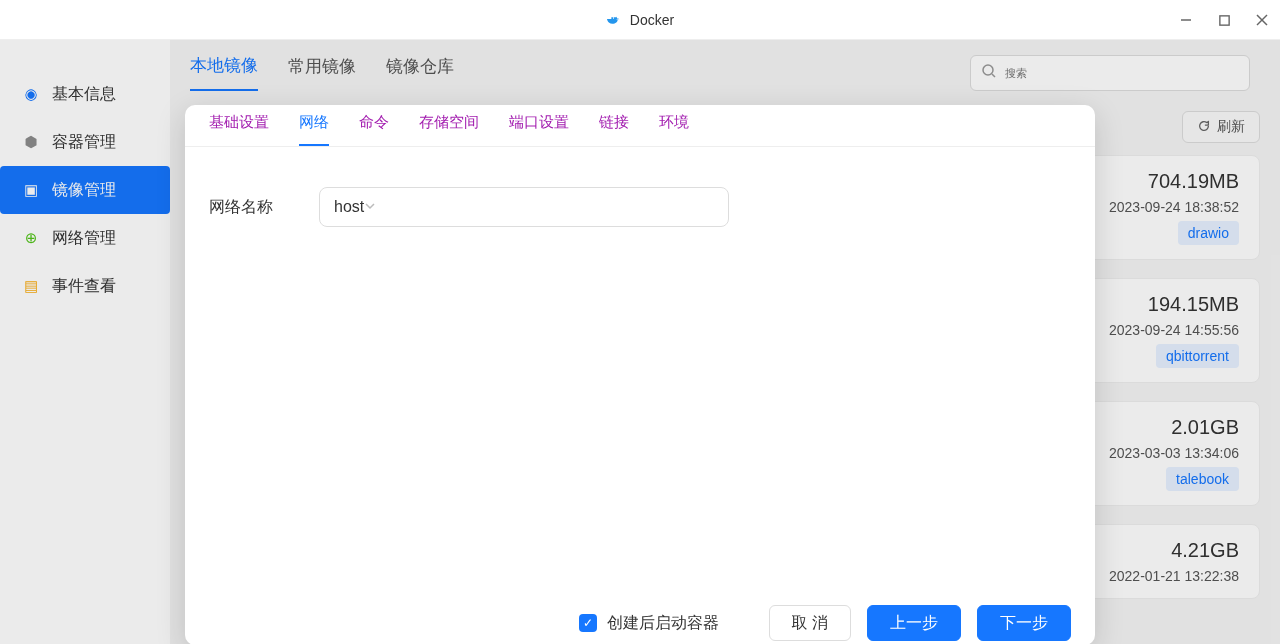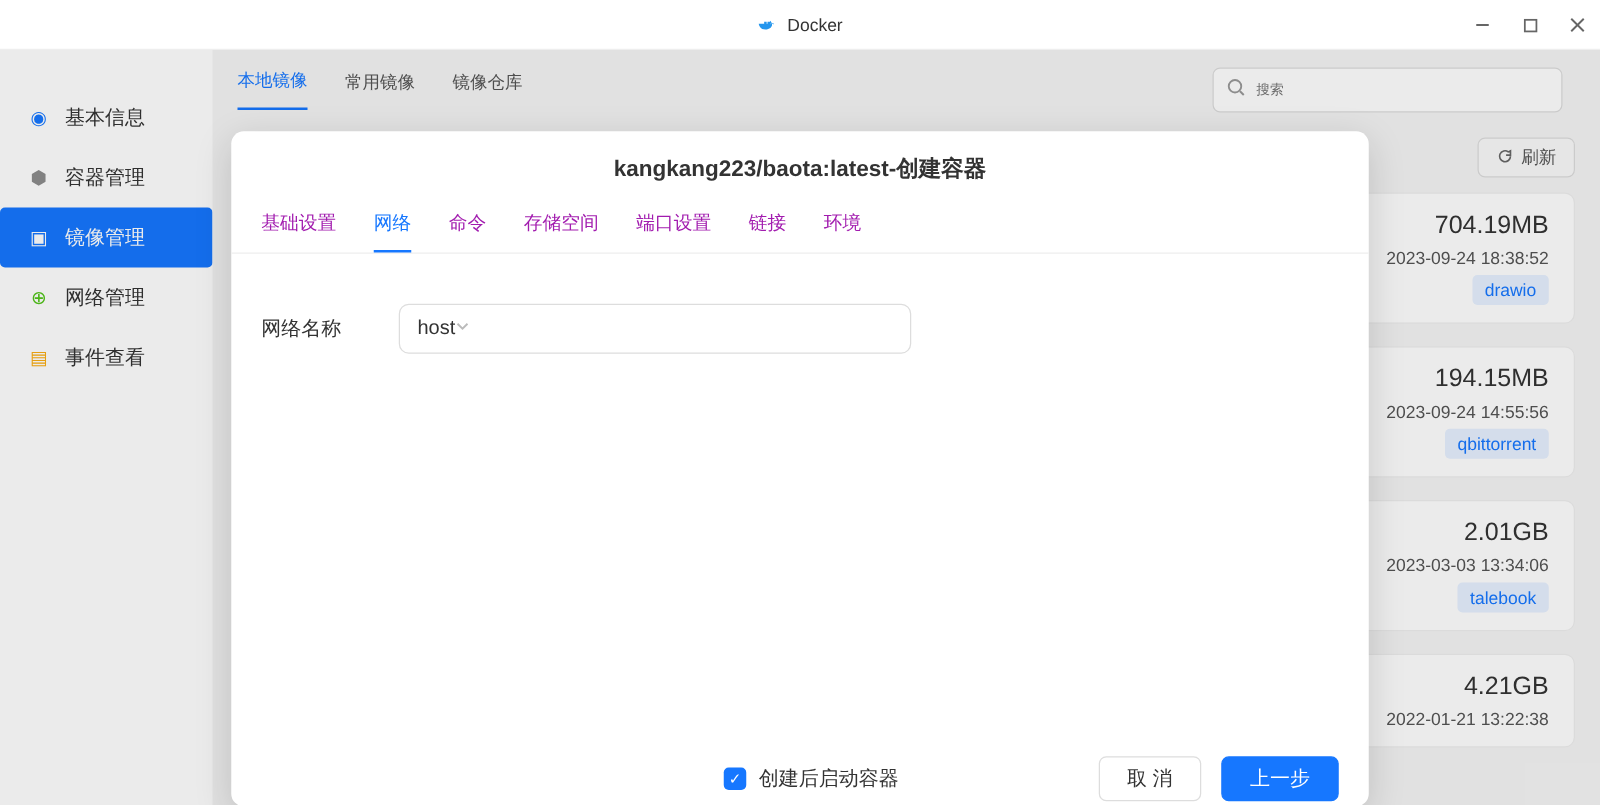--- a/index.html
+++ b/index.html
@@ -91,21 +91,21 @@
       background: #f5f5f5;
       position: relative;
     }
     .main-tabs {
       display: flex;
       gap: 30px;
       padding: 14px 20px 0 20px;
       align-items: center;
     }
     .main-tab {
-      font-size: 14px;
+      font-size: 17px;
       padding-bottom: 12px;
       cursor: pointer;
       color: #555;
     }
     .main-tab.active {
       color: #1677ff;
       border-bottom: 2px solid #1677ff;
     }
     .searchbox {
       margin-left: auto;
@@ -379,21 +379,20 @@
       <div class="image-card">
         <span class="card-size">4.21GB</span>
         <span class="card-date">2022-01-21 13:22:38</span>
       </div>
     </div>
   </div>
 </div>
 
 <div class="overlay"></div>
 <div class="modal">
-  <div class="modal-title">kangkang223/baota:latest-创建容器</div>
   <div class="modal-tabs">
     <div class="modal-tab">基础设置</div>
     <div class="modal-tab active">网络</div>
     <div class="modal-tab">命令</div>
     <div class="modal-tab">存储空间</div>
     <div class="modal-tab">端口设置</div>
     <div class="modal-tab">链接</div>
     <div class="modal-tab">环境</div>
   </div>
   <div class="modal-body">
@@ -409,14 +408,15 @@
       </div>
     </div>
   </div>
   <div class="modal-footer">
     <div class="footer-check">
       <span class="checkbox">✓</span>
       <span>创建后启动容器</span>
     </div>
     <div class="btn">取 消</div>
     <div class="btn primary">上一步</div>
+    <div class="btn primary">下一步</div>
   </div>
 </div>
 
 </body></html>

